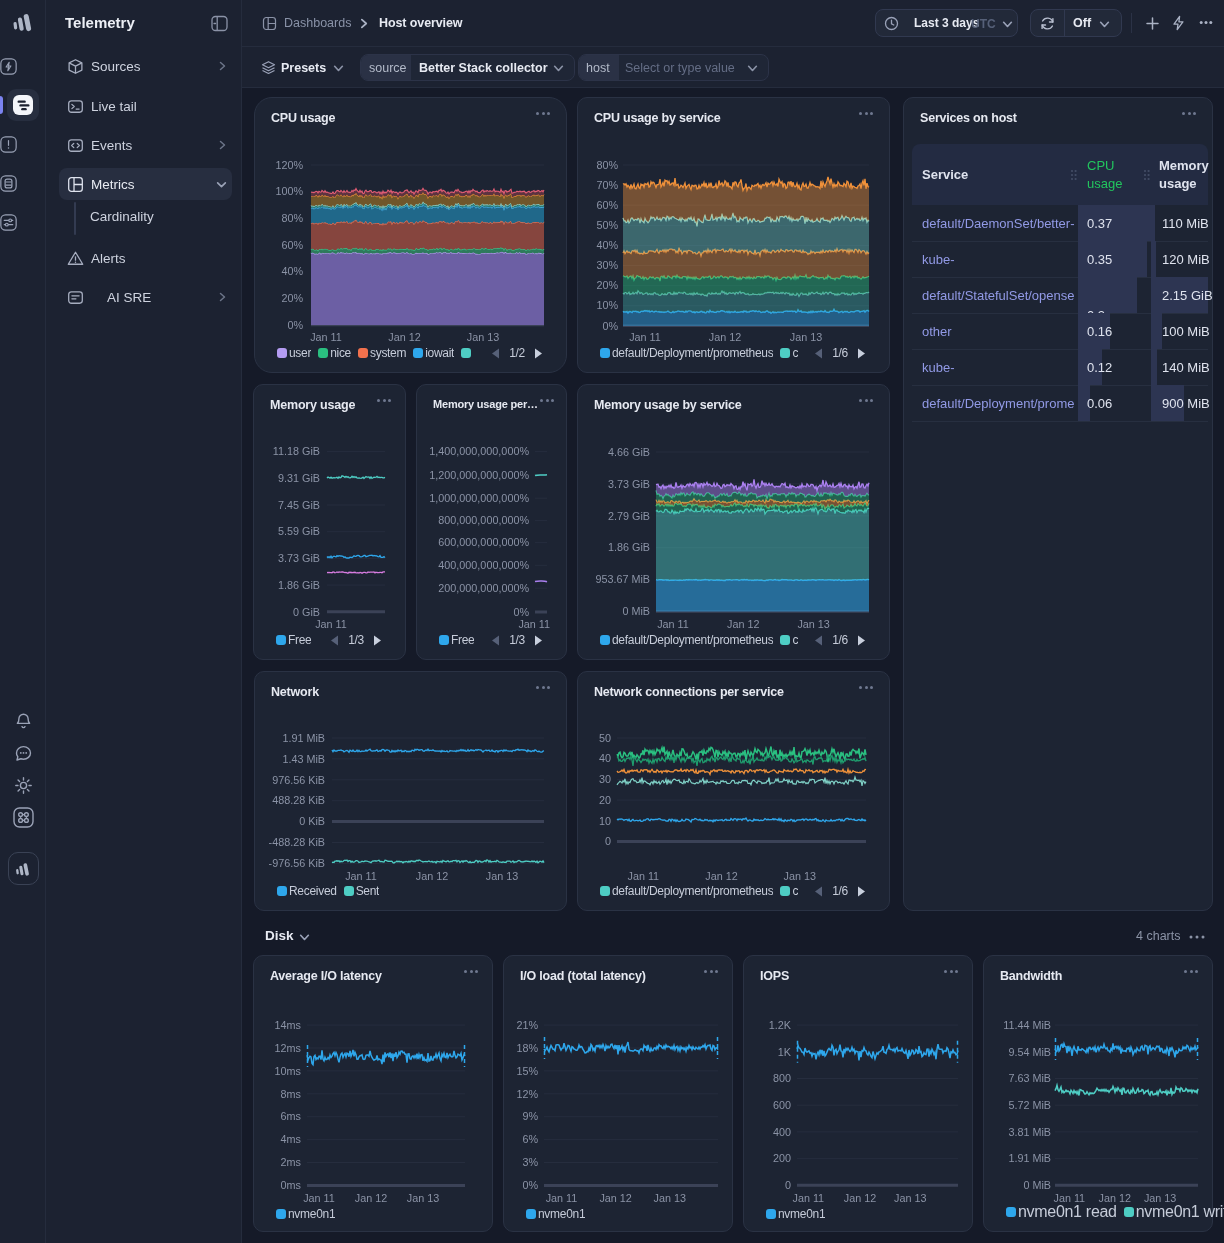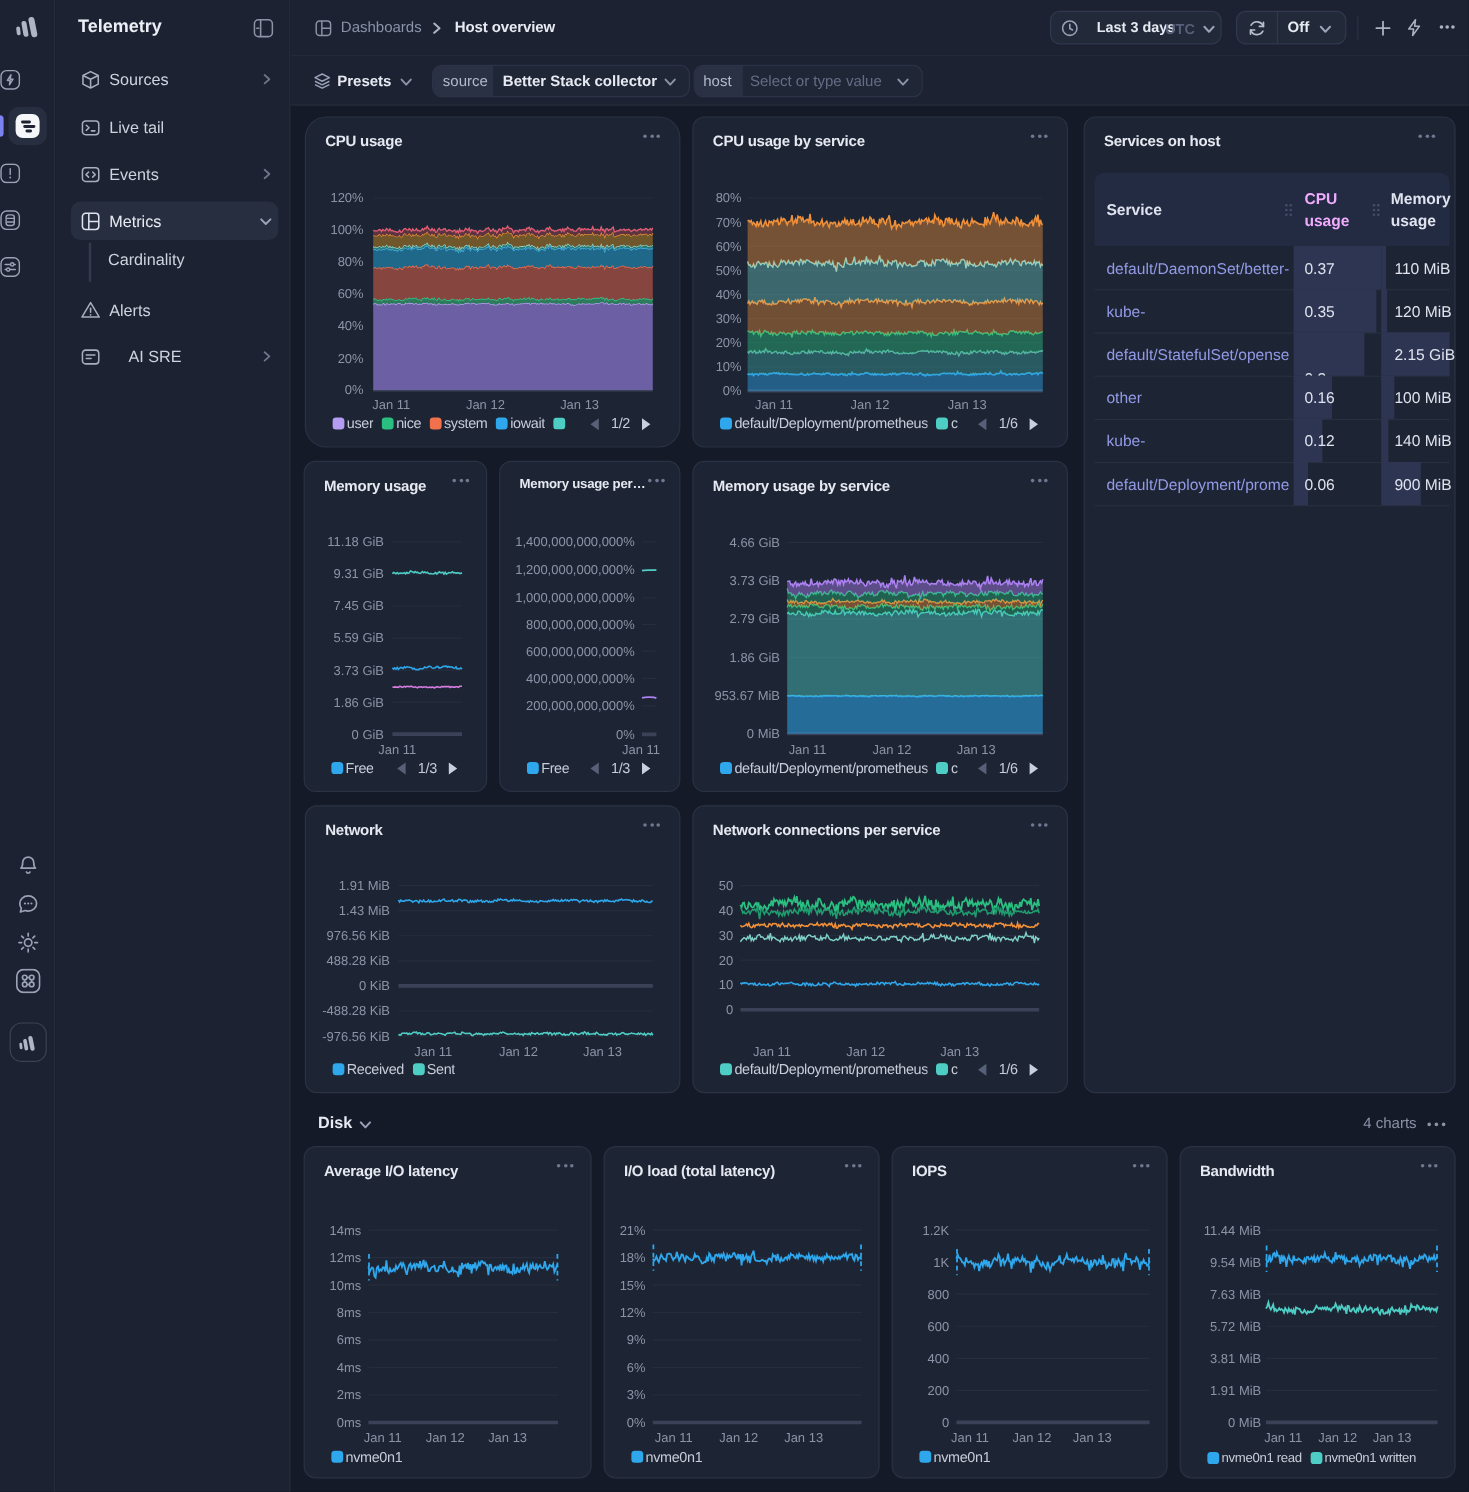--- a/index.html
+++ b/index.html
@@ -376,21 +376,21 @@
   </div>
 <div class="card" style="left:903px;top:97px;width:310px;height:814px;">
     <div class="ctitle">Services on host</div>
     <div class="dots" style="right:16px;">
       <i></i>
       <i></i>
       <i></i>
     </div>
     <div class="abs" style="left:8px;top:46px;width:296px;height:61px;background:#232b42;border-radius:8px 8px 0 0;"></div>
     <div class="abs" style="left:18px;top:69px;font-size:13px;font-weight:600;color:#dfe3ee;">Service</div>
-    <div class="abs" style="left:183px;top:59px;font-size:13px;font-weight:700;color:#f0abfc;line-height:18px;">CPU<br>usage</div>
+    <div class="abs" style="left:183px;top:59px;font-size:13px;font-weight:400;color:#22c55e;line-height:18px;">CPU<br>usage</div>
     <div class="abs" style="left:255px;top:59px;font-size:13px;font-weight:600;color:#dfe3ee;line-height:18px;">Memory<br>usage</div>
     <div class="abs" style="left:166px;top:71px;">
       <svg width="7" height="12" viewBox="0 0 7 12">
         <g fill="#434d66">
           <circle cx="2" cy="2" r="1.1"></circle>
           <circle cx="2" cy="6" r="1.1"></circle>
           <circle cx="2" cy="10" r="1.1"></circle>
           <circle cx="5.6" cy="2" r="1.1"></circle>
           <circle cx="5.6" cy="6" r="1.1"></circle>
           <circle cx="5.6" cy="10" r="1.1"></circle>
@@ -820,21 +820,21 @@
       <text x="67" y="206.3" text-anchor="end" class="axlbl">1.91 MiB</text>
       <line x1="71" y1="229.3" x2="214" y2="229.3" stroke="#3b4257" stroke-width="3"></line>
       <text x="67" y="233" text-anchor="end" class="axlbl">0 MiB</text>
       <path d="M71 92.8L72 95.8L73 95L74 89.5L75 95L76 93.6L77 88.9L78 88.2L79 91.9L80 87.7L81 90.4L82 90.7L83 97.2L84 89.8L85 95.4L86 91.2L87 93L88 99.8L89 93.2L90 90.5L91 93.8L92 94.6L93 96.6L94 90.3L95 94L96 93.7L97 94.2L98 92.8L99 93.4L100 94.3L101 95L102 96.5L103 93.2L104 95.9L105 91.5L106 91.4L107 93.6L108 93.2L109 91.6L110 94L111 91L112 96.3L113 93.1L114 91.1L115 94.4L116 92.2L117 90.6L118 91.8L119 92L120 88.3L121 91.7L122 92.9L123 91.8L124 94.6L125 94.9L126 96.2L127 92.7L128 94.3L129 87.4L130 93.6L131 90.7L132 90.3L133 92.3L134 90.5L135 93.1L136 91.1L137 97.7L138 93L139 95L140 95.1L141 94.9L142 95.5L143 92.3L144 92.8L145 91.7L146 96L147 91.2L148 93.7L149 98.6L150 96.1L151 94.2L152 96L153 92.1L154 93.9L155 94.8L156 94.8L157 90.9L158 90.1L159 93.9L160 94.1L161 89.4L162 89.8L163 90.3L164 98.3L165 90.8L166 89.8L167 94.2L168 93.2L169 91.6L170 92.5L171 93.7L172 91.7L173 90.1L174 90.8L175 90.2L176 95.7L177 92.3L178 92.8L179 96.5L180 96.8L181 94.4L182 96.7L183 91.8L184 94.3L185 100L186 91.4L187 94.1L188 91.7L189 94.1L190 96.7L191 101.4L192 94.3L193 97.3L194 96.6L195 93L196 94.5L197 94.7L198 94.4L199 91L200 92.8L201 91.1L202 92.7L203 89.4L204 90.2L205 93L206 95L207 91.5L208 93.7L209 92.1L210 93.3L211 90.2L212 93.9L213 92.6L214 90.9" stroke="#2ea7ec" stroke-width="1.5" fill="none"></path>
       <path d="M71.5 82 V104 M213.5 82 V104" stroke="#2ea7ec" stroke-width="1.5" stroke-dasharray="4 3" fill="none"></path>
       <path d="M71 134.6L72 132.6L73 129.2L74 133.6L75 135.3L76 133.4L77 131.1L78 136.3L79 134.9L80 136.7L81 135.8L82 134.2L83 135.7L84 134.9L85 135.7L86 137.9L87 134.2L88 135.7L89 137.5L90 134.5L91 136.8L92 135.5L93 137.8L94 135.4L95 139.5L96 133.5L97 134L98 134.7L99 134.7L100 136.8L101 138.1L102 137.7L103 135.7L104 137.4L105 138.8L106 136.8L107 137.8L108 136.9L109 137.6L110 137.3L111 136L112 134.3L113 132.2L114 133.6L115 134.7L116 133.8L117 135L118 133.6L119 134.9L120 133.5L121 135.3L122 133.5L123 135.3L124 134.5L125 136.3L126 134.6L127 133.3L128 133.5L129 130.4L130 132.8L131 136.1L132 132.8L133 134.7L134 131.8L135 133.6L136 135.1L137 133.7L138 138.9L139 132.1L140 132.3L141 136.6L142 136.9L143 134.9L144 134L145 136.9L146 137.7L147 134.6L148 136.3L149 132.4L150 134.9L151 137.3L152 136.9L153 134.1L154 132.6L155 135.9L156 135.2L157 135.3L158 133.5L159 134.1L160 137.6L161 136.7L162 135L163 135.4L164 134.1L165 137.9L166 139.2L167 135.7L168 135.5L169 138.7L170 138.8L171 137.6L172 138.3L173 135.7L174 138.7L175 135.2L176 133.6L177 136L178 137L179 135.6L180 136L181 136.7L182 134.9L183 139.4L184 135.4L185 137L186 137.2L187 131.8L188 138.3L189 136.1L190 137.1L191 135.9L192 131.1L193 133.1L194 133L195 132.9L196 135.3L197 131.8L198 132.6L199 135.2L200 135.2L201 134.8L202 132.6L203 133.8L204 135.5L205 134L206 135.2L207 134L208 136.6L209 134.2L210 134.5L211 136L212 134.9L213 136.7L214 132.7" stroke="#4ecdc4" stroke-width="1.5" fill="none"></path>
       <text x="85.3" y="246" text-anchor="middle" class="axlbl">Jan 11</text>
       <text x="130.7" y="246" text-anchor="middle" class="axlbl">Jan 12</text>
       <text x="176.1" y="246" text-anchor="middle" class="axlbl">Jan 13</text>
     </svg>
-    <div class="legend" style="bottom:10px;font-size:11px;margin-top:44px;">
+    <div class="legend" style="bottom:10px;font-size:16px;margin-top:44px;">
       <span class="litem">
         <span class="sw" style="background:#2ea7ec;"></span>
         <span>nvme0n1 read</span>
       </span>
       <span class="litem">
         <span class="sw" style="background:#4ecdc4;"></span>
         <span>nvme0n1 written</span>
       </span>
     </div>
   </div>

